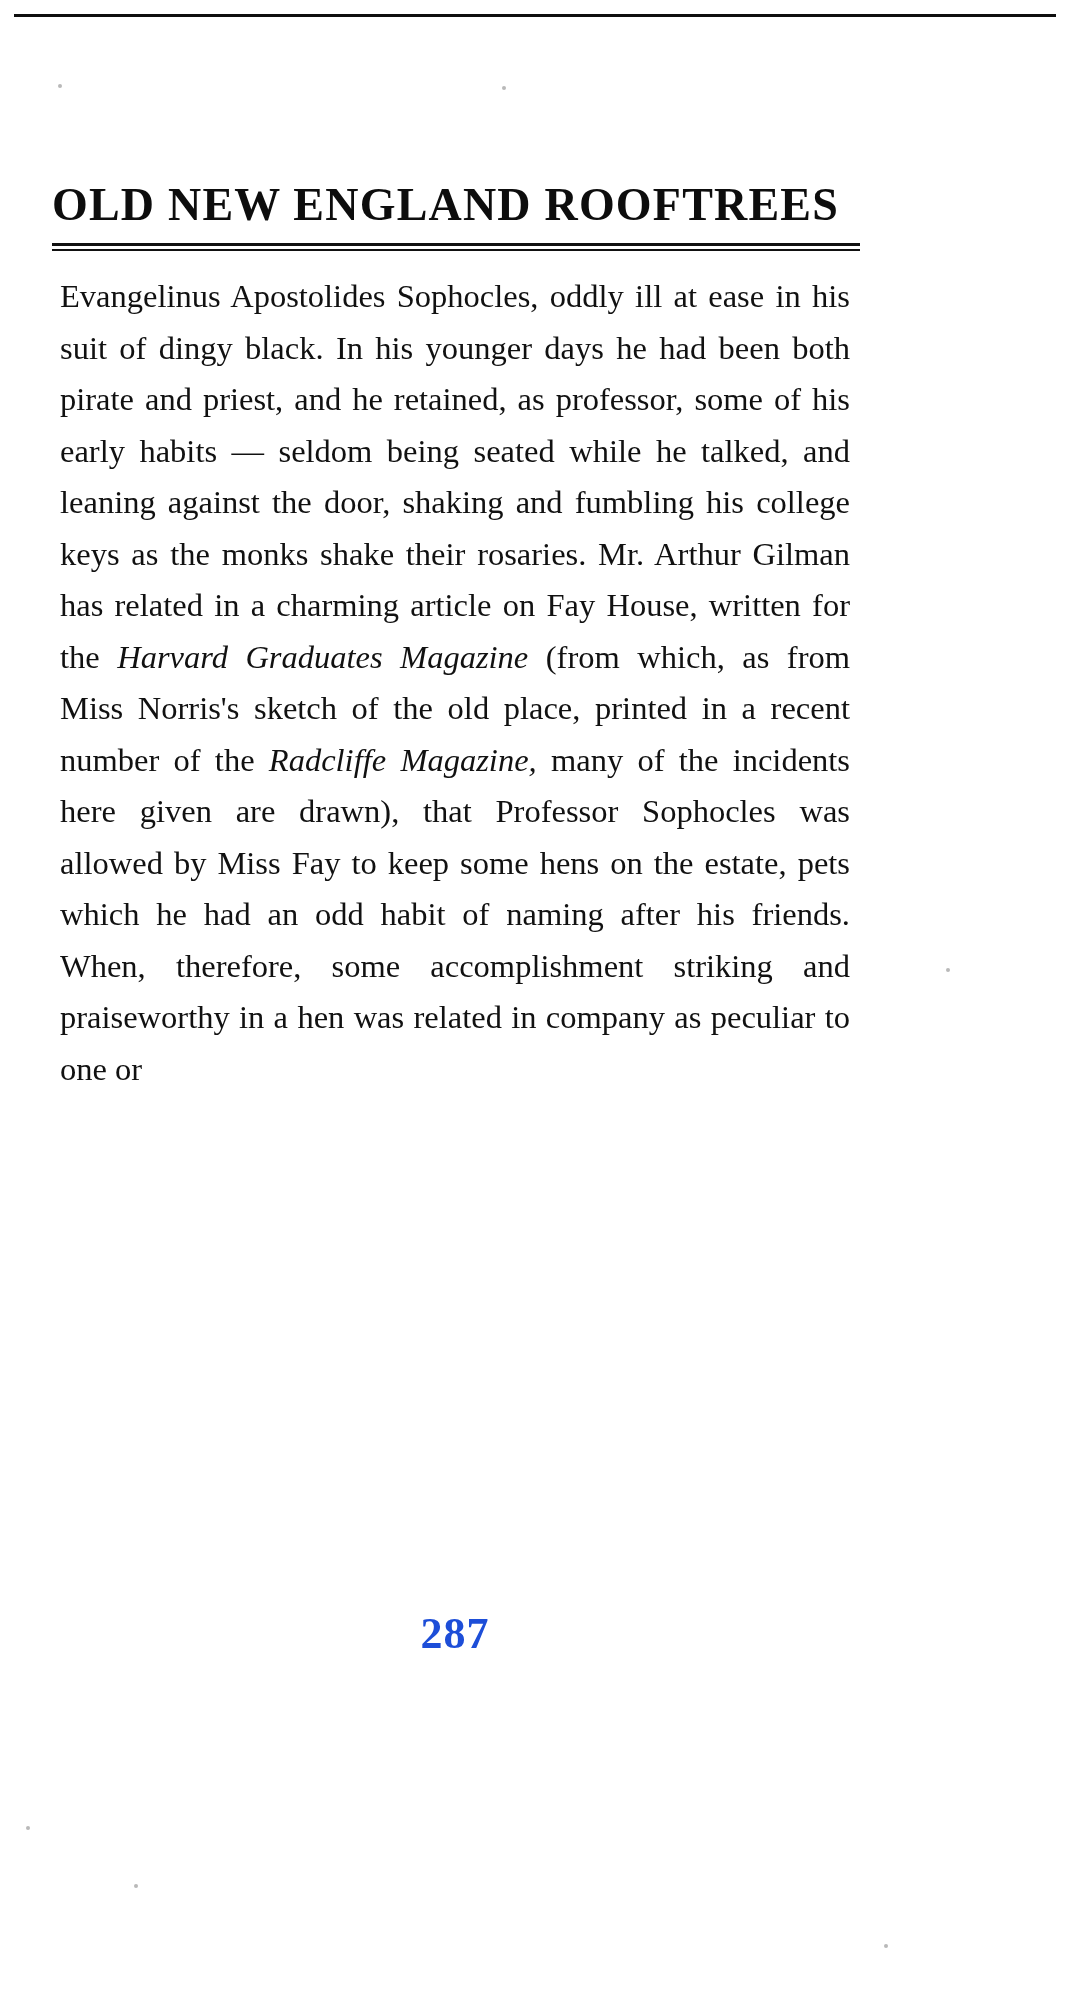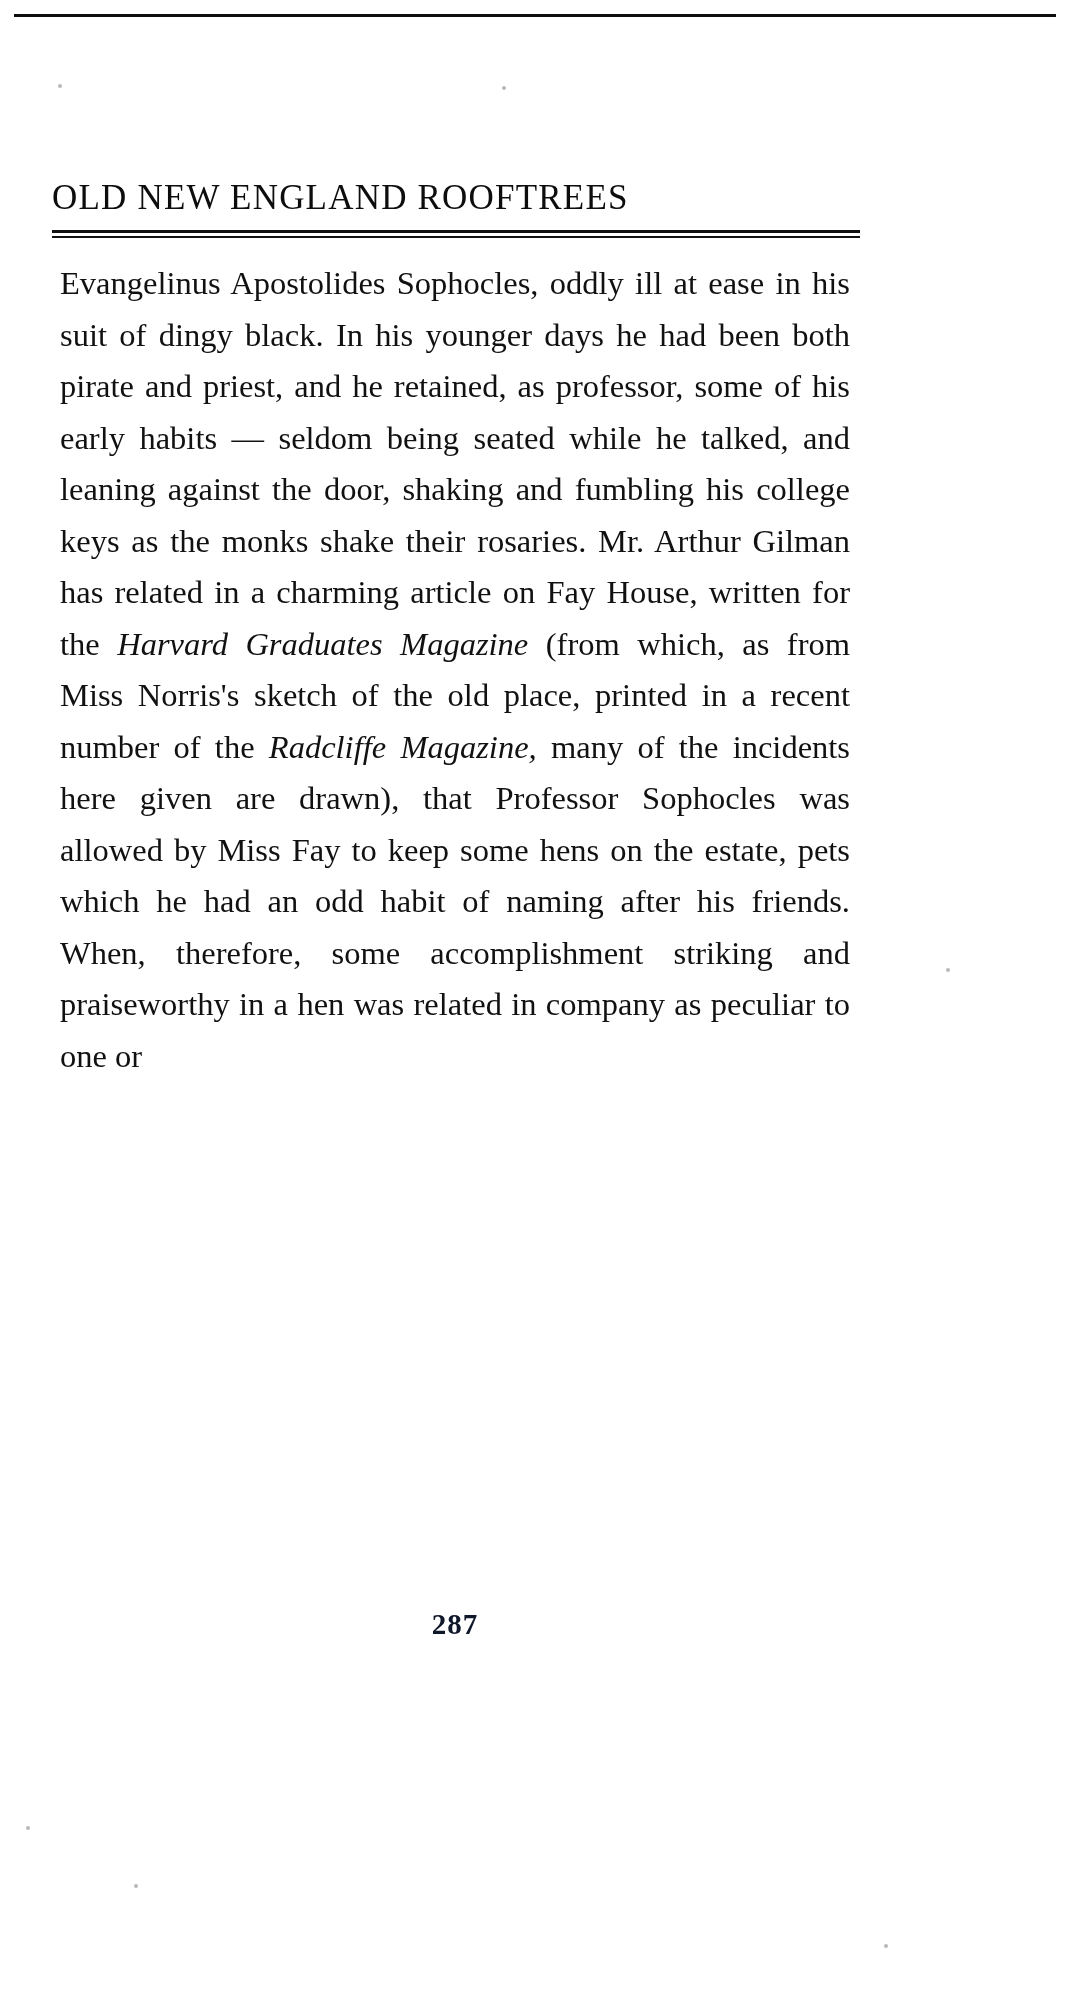--- a/index.html
+++ b/index.html
@@ -36,25 +36,26 @@
 
   .content {
     position: absolute;
     left: 52px;
     top: 178px;
     width: 800px;
   }
 
   .running-head {
     font-family: "Liberation Serif", serif;
-    font-size: 35px;
+    font-size: 46px;
     letter-spacing: 1.2px;
     white-space: nowrap;
     color: #0d0d0d;
     padding-bottom: 10px;
+    font-weight: bold;
   }
 
   .head-rule {
     width: 808px;
     border-top: 3px solid #111;
     border-bottom: 2px solid #111;
     height: 3px;
     margin-top: 2px;
     margin-bottom: 20px;
   }
@@ -75,24 +76,24 @@
   .body-text i {
     font-style: italic;
   }
 
   .folio {
     position: absolute;
     left: 52px;
     top: 1608px;
     width: 806px;
     text-align: center;
-    font-size: 29px;
+    font-size: 44px;
     font-weight: bold;
     letter-spacing: 1px;
-    color: #0f172a;
+    color: #1d4ed8;
   }
 
   
   .speck {
     position: absolute;
     background: #b9b9b9;
     border-radius: 50%;
   }
 </style>
 </head>

